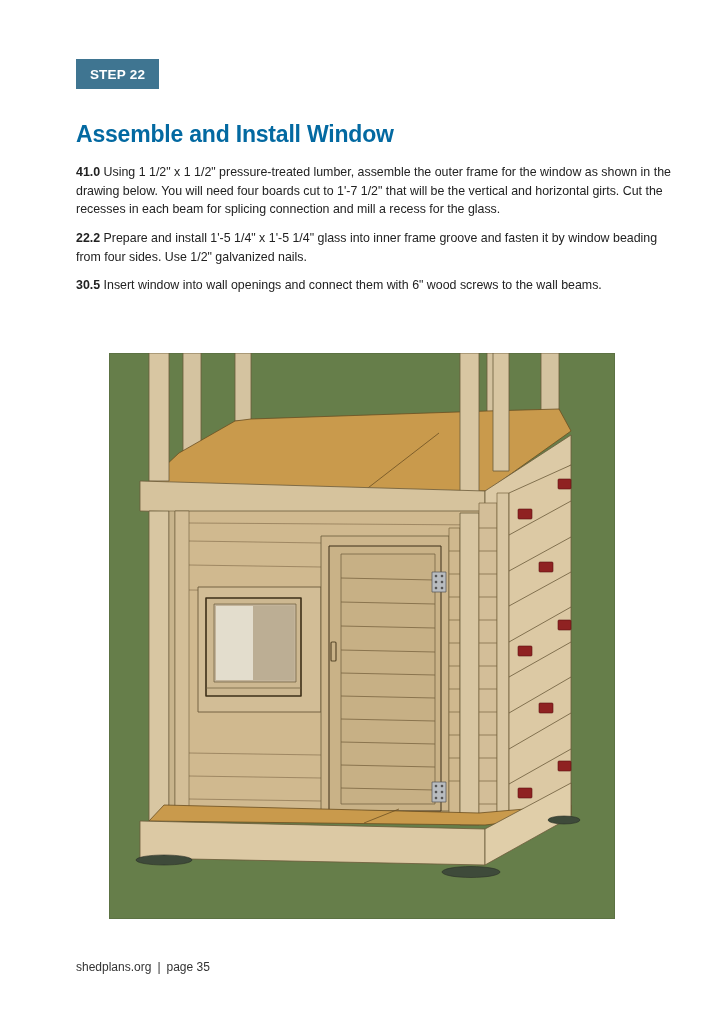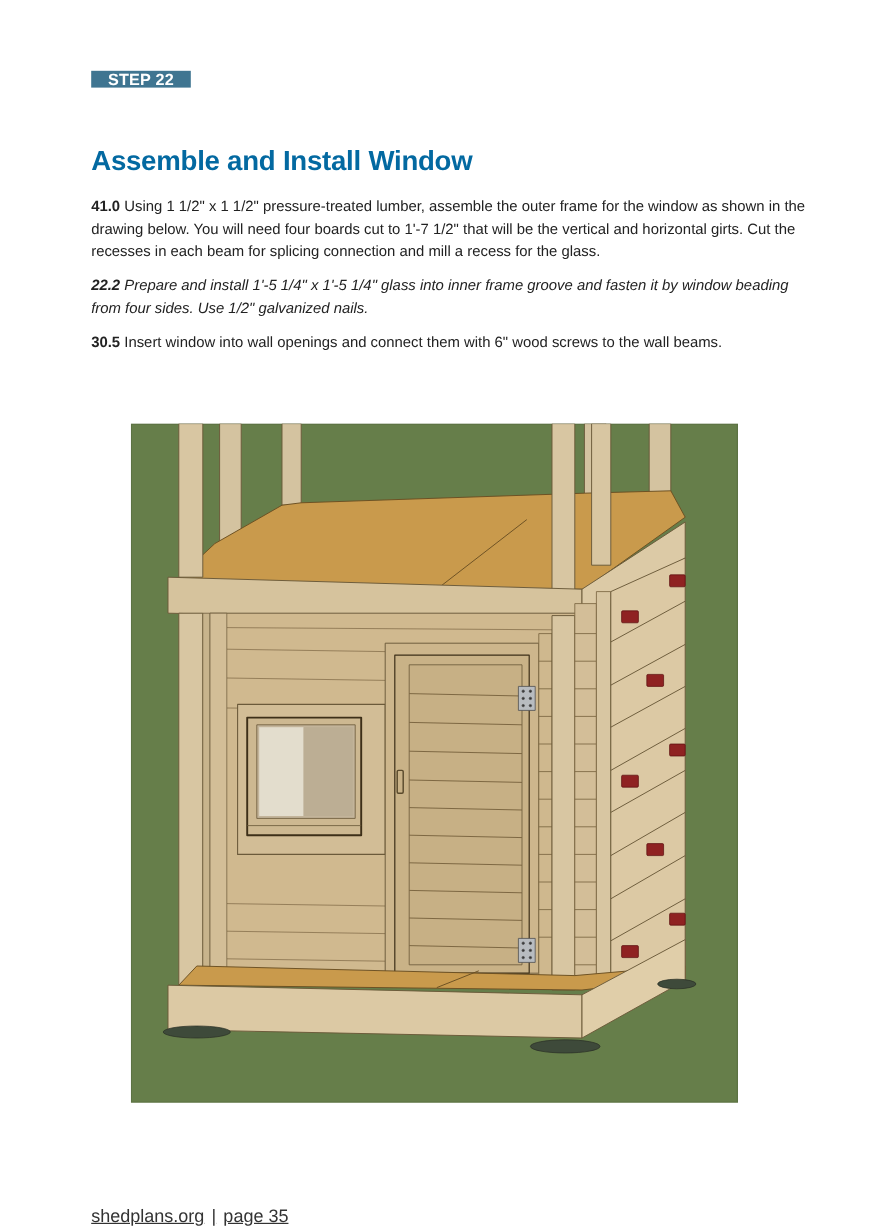--- a/index.html
+++ b/index.html
@@ -1,31 +1,31 @@
 <!DOCTYPE html>
 <html><head>
 <meta charset="utf-8">
 <style>
   html, body { margin: 0; padding: 0; background: #ffffff; }
   body { width: 724px; height: 1024px; position: relative; overflow: hidden;
          font-family: "Liberation Sans", "DejaVu Sans", sans-serif; color: #1a1a1a; }
-  .step-badge { position: absolute; left: 76px; top: 59px; width: 83px; height: 14px;
+  .step-badge { position: absolute; left: 76px; top: 59px; width: 83px; height: 30px;
     background: #3f7591; color: #ffffff; font-weight: bold; font-size: 13.5px;
     display: flex; align-items: center; justify-content: center; letter-spacing: 0.2px; }
   .title { position: absolute; left: 76px; top: 121px; margin: 0; font-size: 23px;
     font-weight: bold; color: #0369a1; letter-spacing: -0.2px; }
   .para { position: absolute; left: 76px; width: 600px; margin: 0;
     font-size: 12.4px; line-height: 18.5px; color: #222; }
   .para .num { font-weight: bold; }
   #p1 { top: 163px; }
-  #p2 { top: 229px; font-style: italic; }
+  #p2 { top: 229px; }
   #p3 { top: 276px; }
   .figure { position: absolute; left: 109px; top: 353px; width: 506px; height: 566px; overflow: hidden; }
   .figure svg { display: block; }
-  .footer { position: absolute; left: 76px; top: 1005px; font-size: 15px; color: #333; text-decoration: underline; }
+  .footer { position: absolute; left: 76px; top: 960px; font-size: 12px; color: #333; }
   .footer .sep { margin: 0 6px; }
 </style>
 </head>
 <body>
 
 <div class="step-badge">STEP 22</div>
 
 <h1 class="title">Assemble and Install Window</h1>
 
 <p class="para" id="p1"><span class="num">41.0</span><span> Using 1 1/2" x 1 1/2" pressure-treated lumber, assemble the outer frame for the window as shown in the drawing below. You will need four boards cut to 1'-7 1/2" that will be the vertical and horizontal girts. Cut the recesses in each beam for splicing connection and mill a recess for the glass.</span></p>

